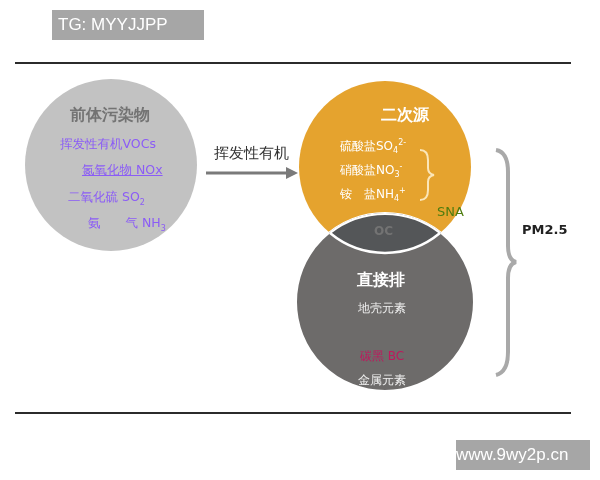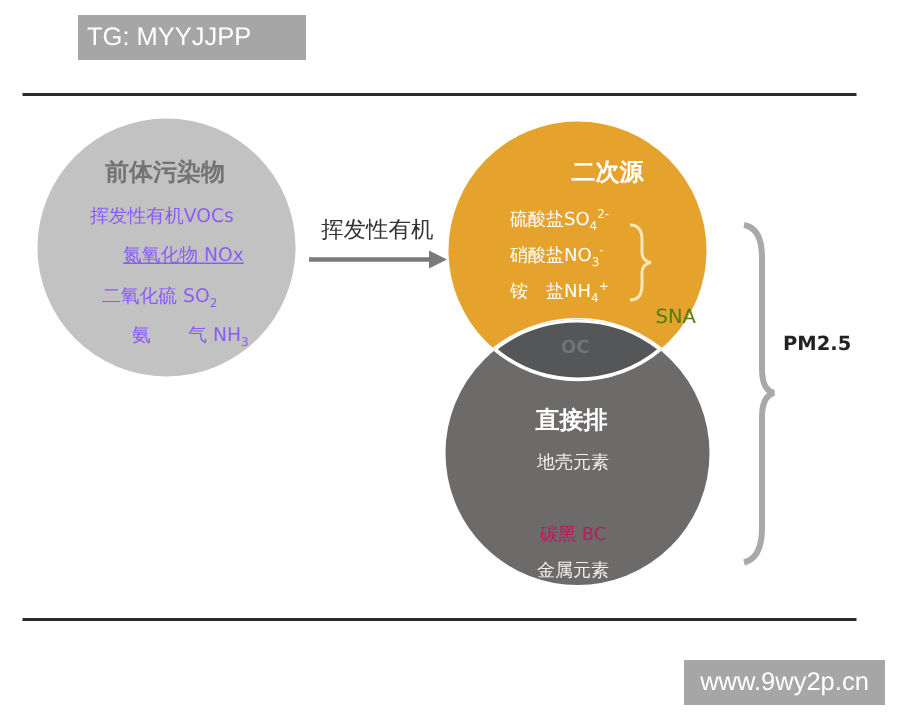--- a/index.html
+++ b/index.html
@@ -3,21 +3,21 @@
 <meta charset="utf-8">
 <style>
   html, body { margin:0; padding:0; }
   body { width:600px; height:480px; background:#ffffff; position:relative; overflow:hidden;
          font-family:"DejaVu Sans","Liberation Sans",sans-serif; }
   .wm-top { position:absolute; left:10px; top:10px; width:152px; height:30px; background:#a6a6a6;
             color:#ffffff; font-family:Liberation Sans, sans-serif; font-size:17px; line-height:30px;
             padding-left:6px; box-sizing:border-box;margin-left:42px; }
   .wm-bottom { position:absolute; left:456px; top:440px; width:134px; height:30px; background:#a6a6a6;
             color:#ffffff; font-family:"Liberation Sans",sans-serif; font-size:17px; line-height:30px;
-            text-align:center; }
+            }
   .hline { position:absolute; left:15px; width:556px; height:2px; background:#2b2b2b; }
   svg { position:absolute; left:0; top:0; }
   .t { position:absolute; white-space:nowrap; }
   .lc-title { font-size:16px; font-weight:bold; color:#737373; }
   .lc-item { font-size:12.5px; color:#8b5cf6; }
   .w-title { font-size:16px; font-weight:bold; color:#ffffff; }
   .w-item { font-size:12px; color:#ffffff; }
   sub, sup { font-size:8px; }
 </style>
 </head>

